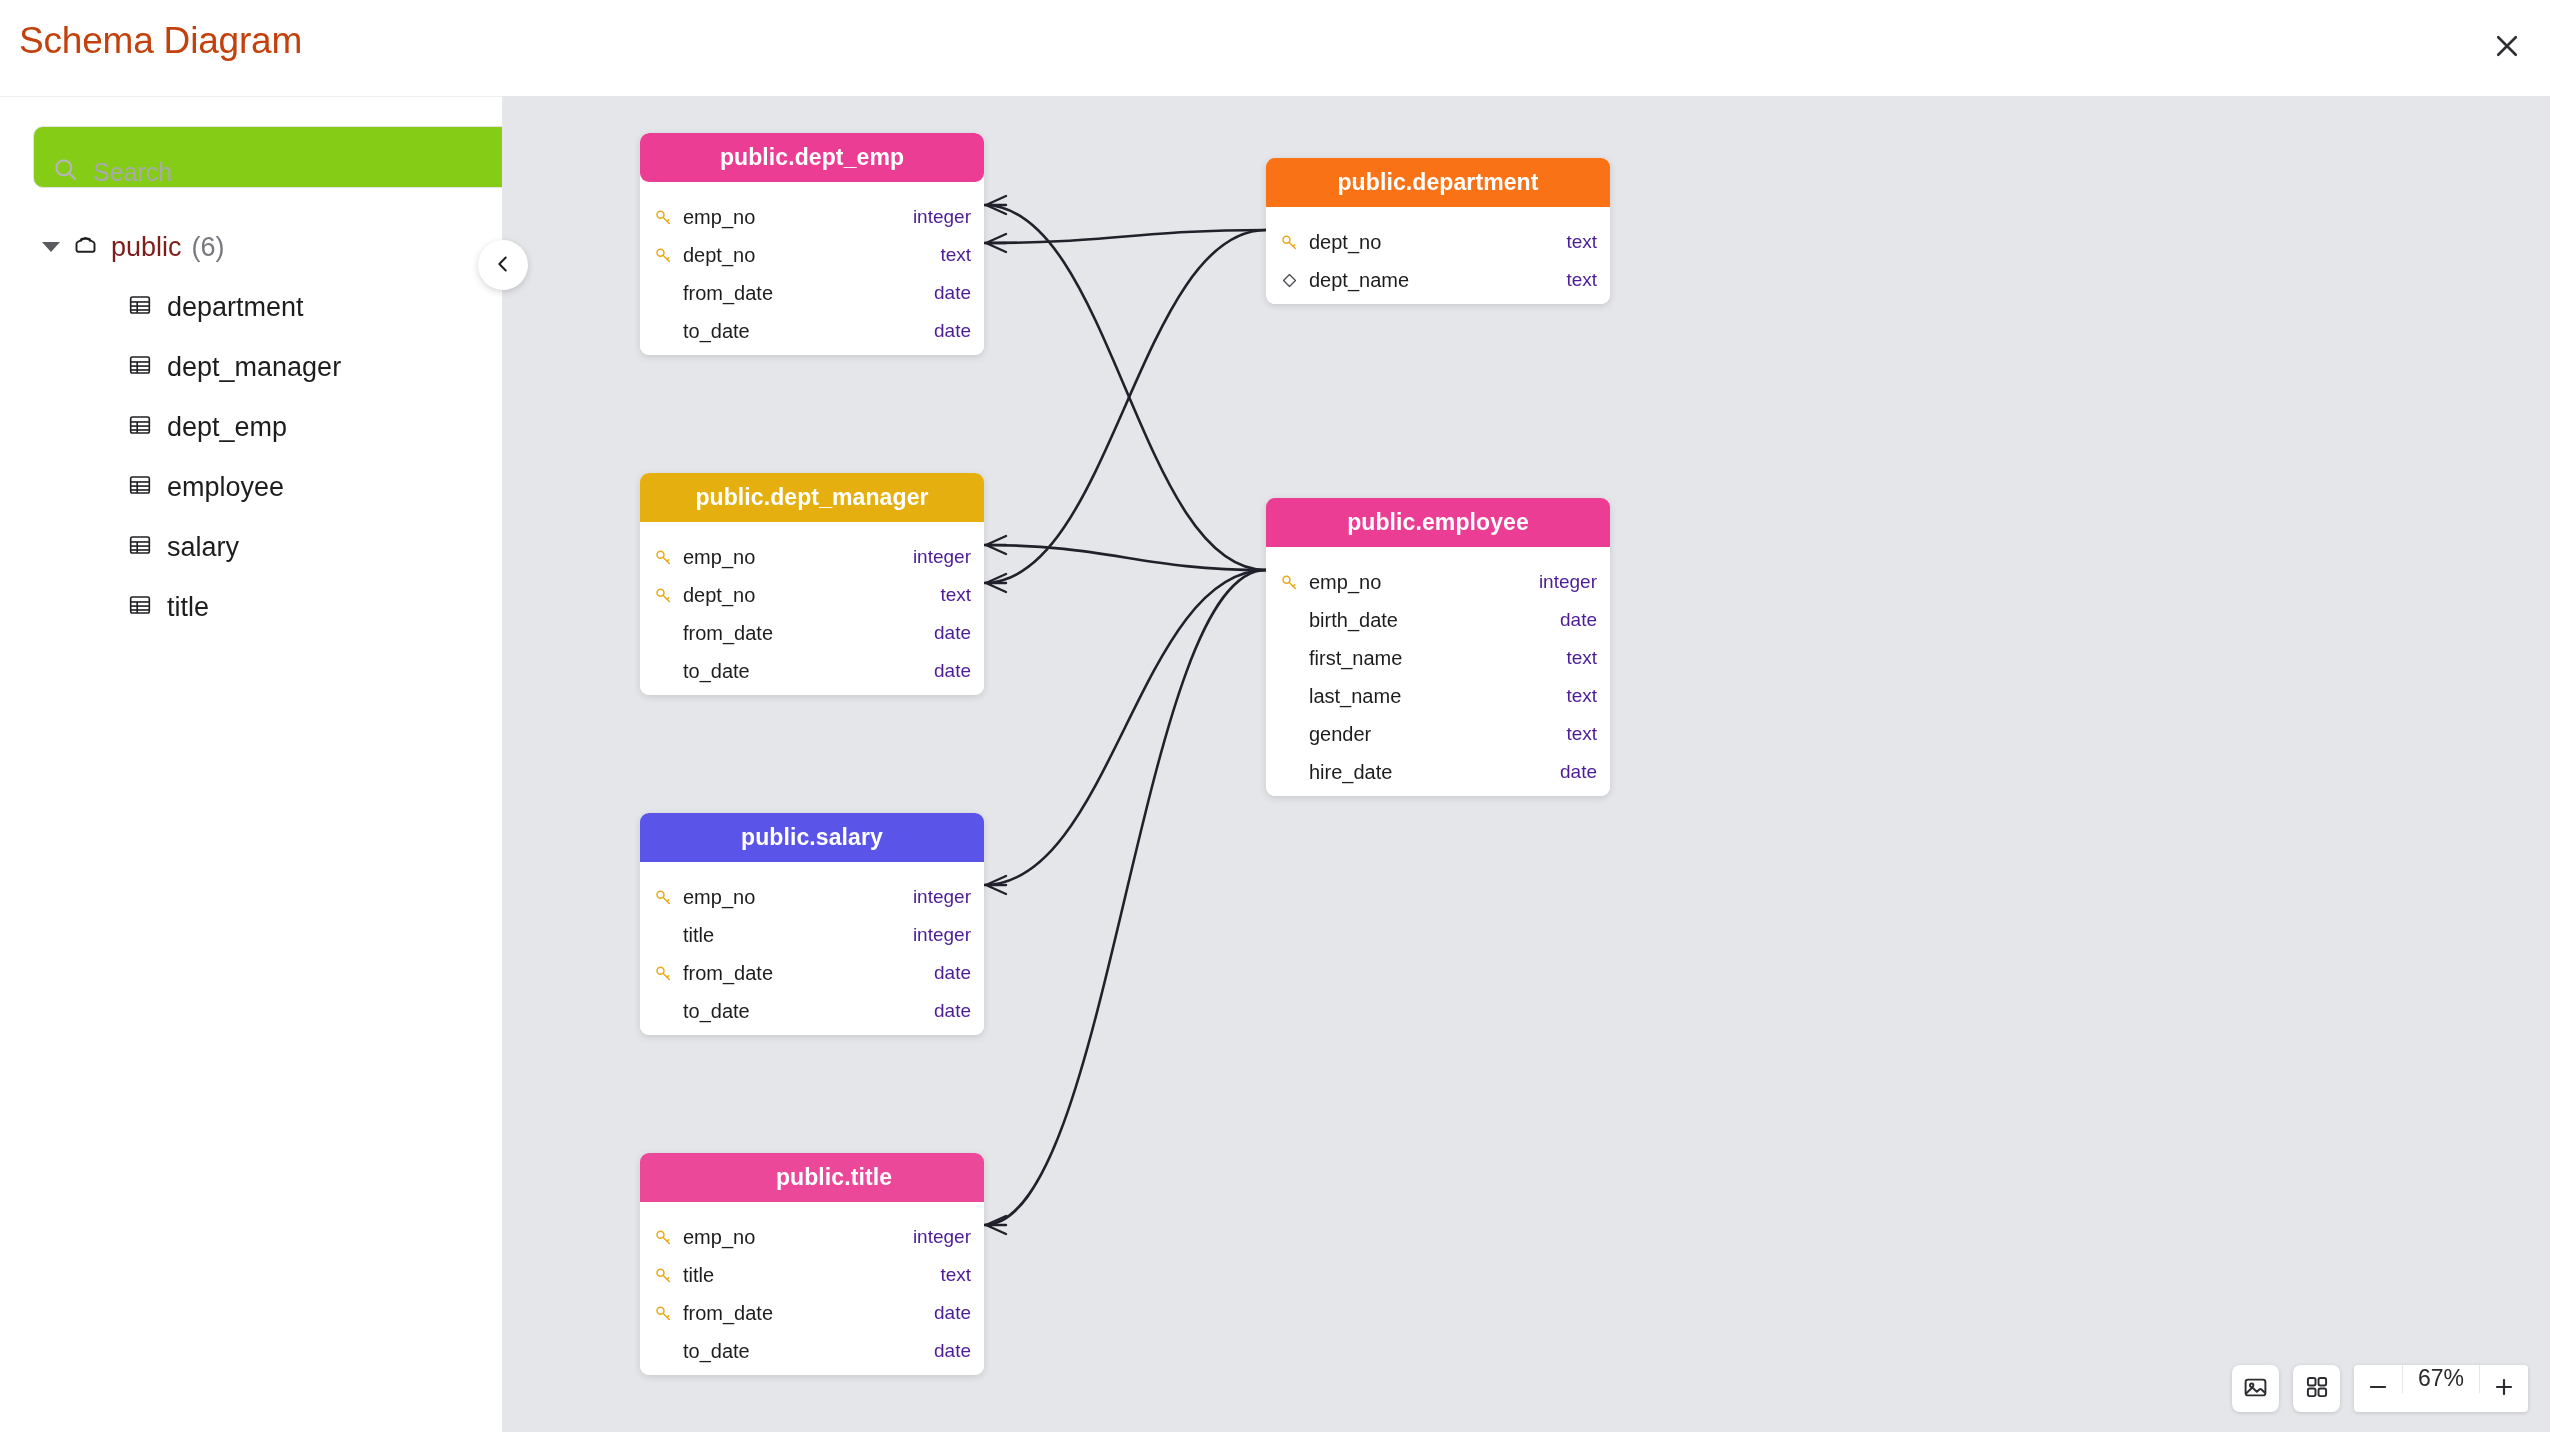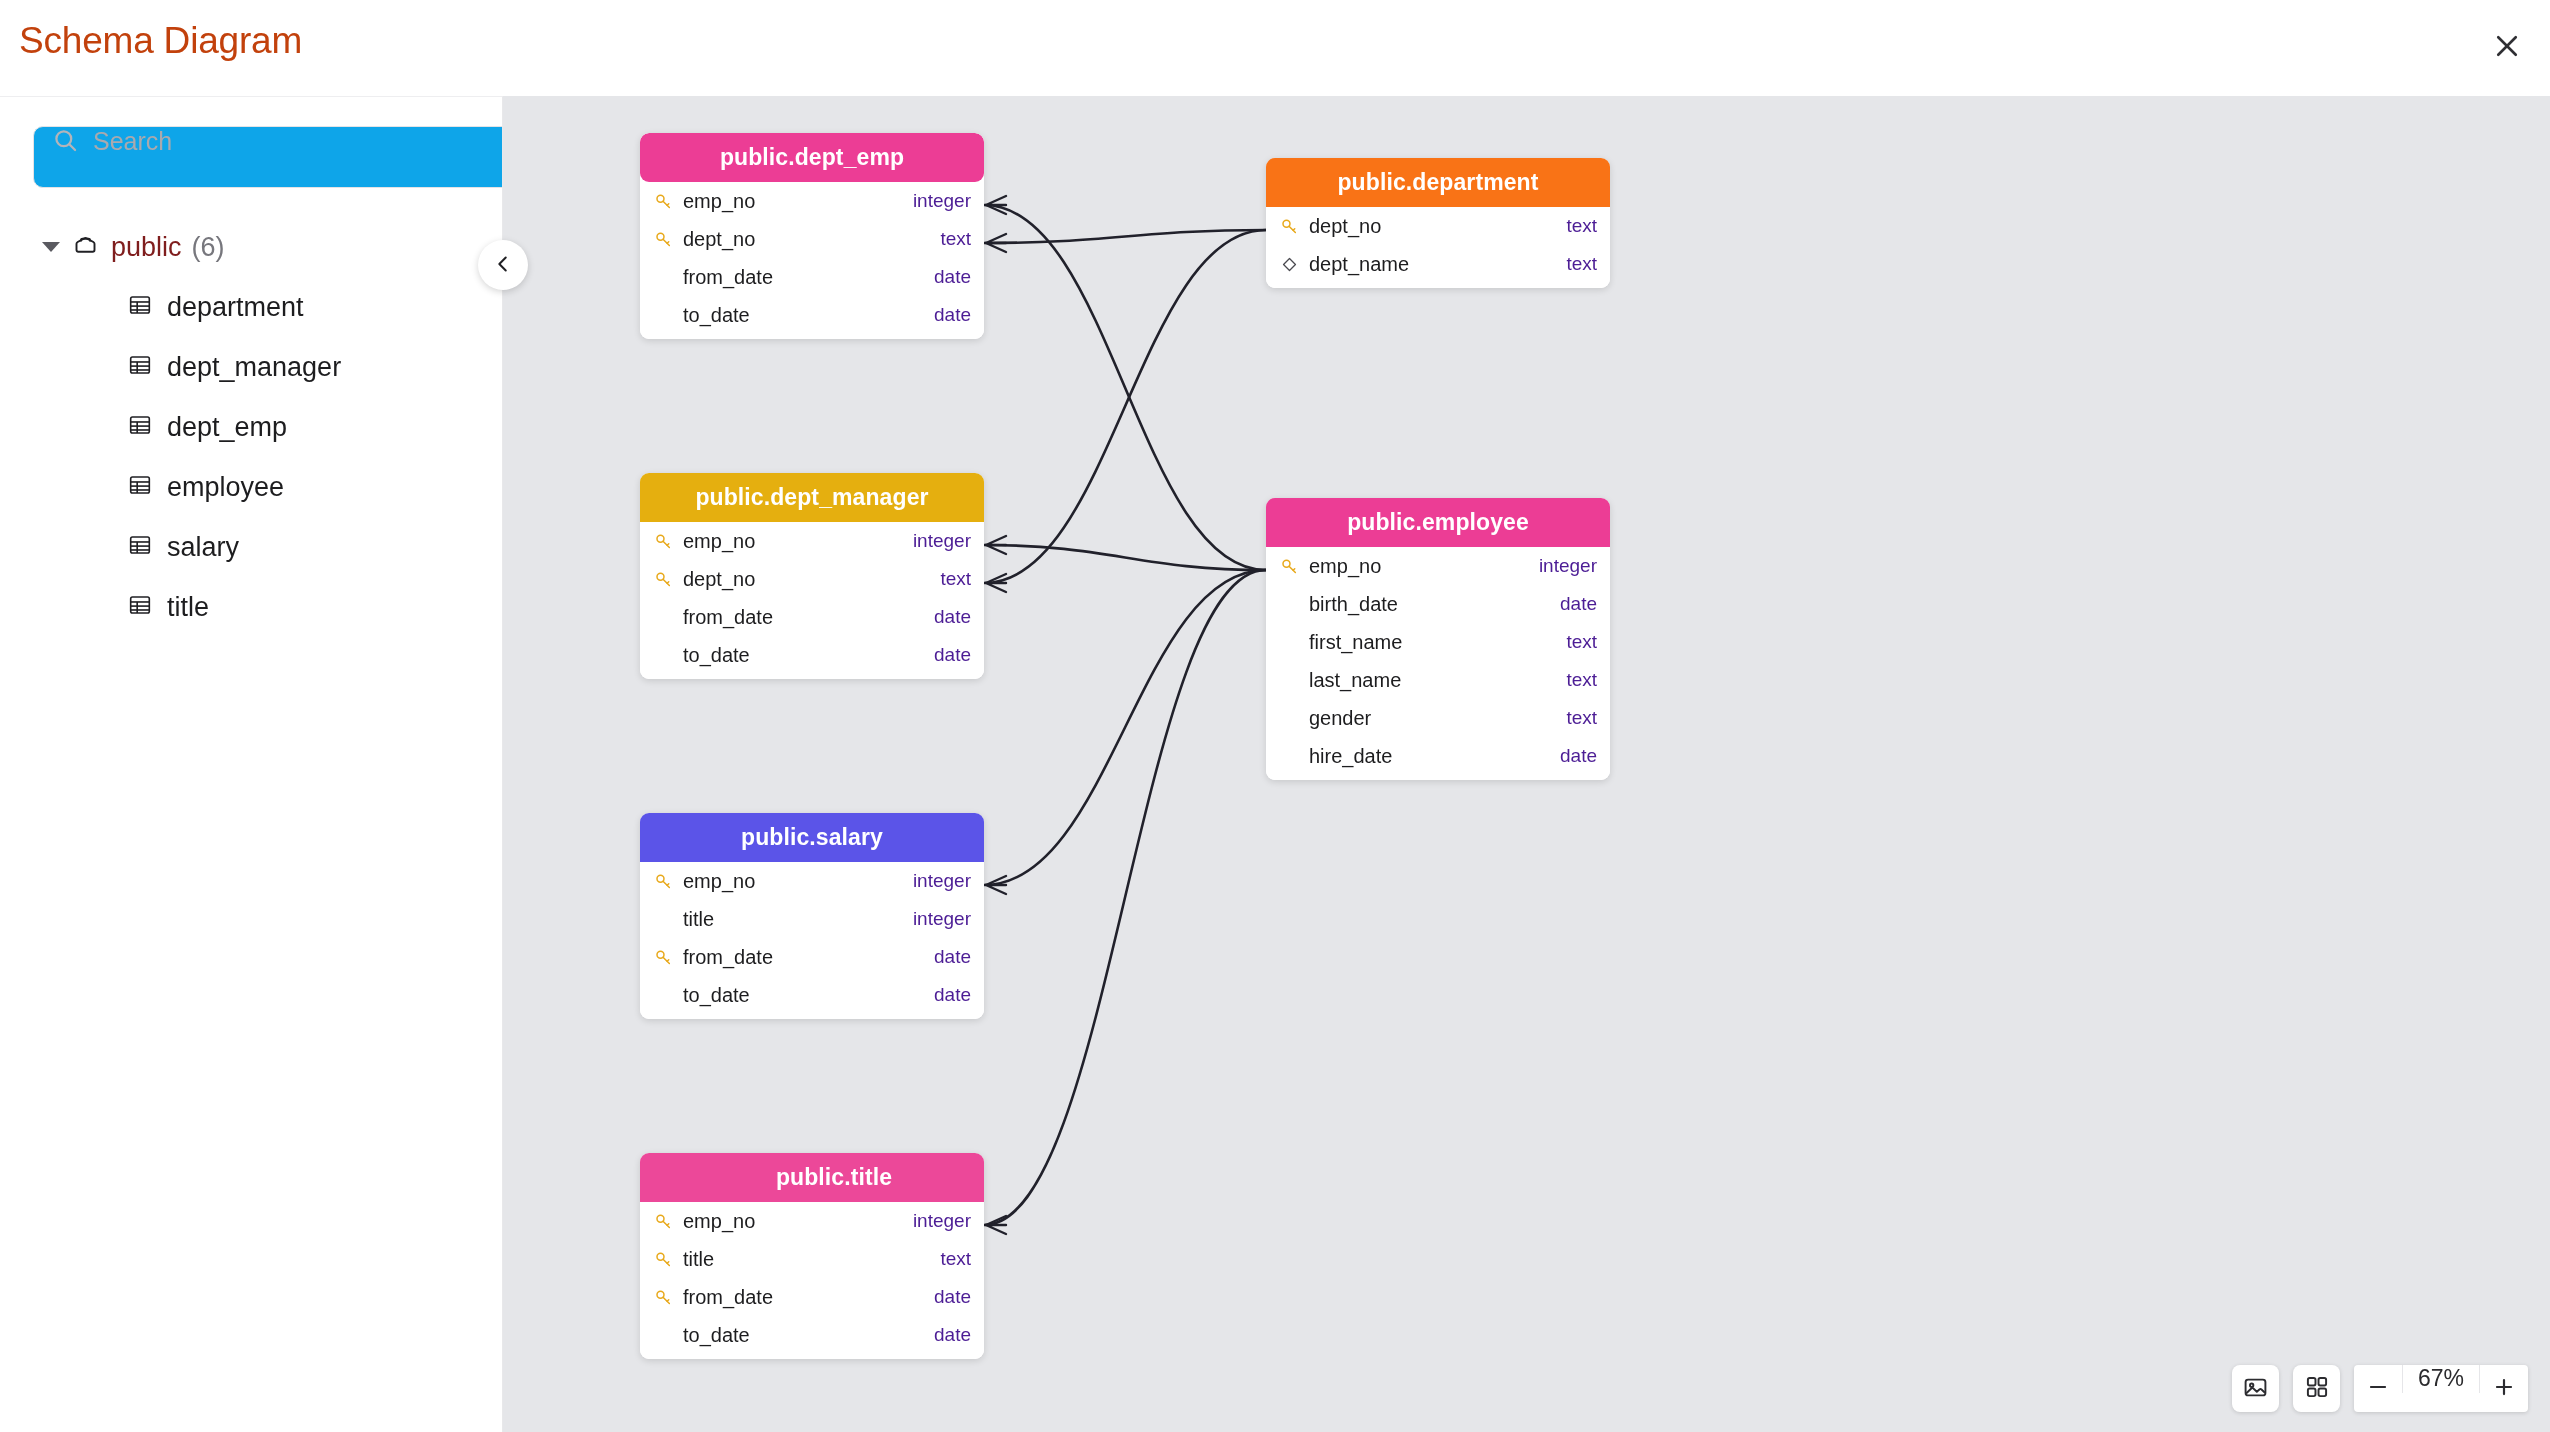--- a/index.html
+++ b/index.html
@@ -30,22 +30,22 @@
 
   
   .sidebar {
     position:absolute; left:0; top:96px; width:503px; height:1336px;
     background:#ffffff; border-right:1px solid #e8e8ea;
     border-top:1px solid #eeeef0;
     overflow:hidden;
   }
   .search-wrap {
     position:absolute; left:33px; top:29px; width:556px; height:62px;
-    border:1px solid #e3e3e6; border-radius:10px; background:#0ea5e9;
-    display:flex; align-items:flex-start; padding:0 18px; gap:14px;
+    border:1px solid #e3e3e6; border-radius:10px; background:#84cc16;
+    display:flex; align-items:flex-end; padding:0 18px; gap:14px;
   }
   .search-icon { flex:0 0 auto; display:block; }
   .search-input {
     flex:1 1 auto; border:none; outline:none; background:transparent;
     font-family:"Liberation Sans", sans-serif;
     font-size:25px; color:#2a2a2a;
   }
   .search-input::placeholder { color:#a9a9ae; }
 
   .tree { position:absolute; left:0; top:120px; width:503px; }
@@ -90,21 +90,21 @@
     border-radius:9px;
     box-shadow:0 2px 7px rgba(0,0,0,0.13);
     overflow:hidden;
     z-index:10;
     cursor:grab;
   }
   .node-header {
     height:49px; display:flex; align-items:center; justify-content:center;
     color:#ffffff; font-size:23px; font-weight:700; letter-spacing:0.1px;
   }
-  .node-body { background:#fff; padding:0 0 5px 0; }
+  .node-body { background:#fff; padding:16px 0 5px 0; }
   .col-row {
     display:flex; align-items:center;
     height:38px; padding:0 13px 0 12px; gap:9px;
   }
   .col-icon { width:22px; flex:0 0 22px; display:flex; align-items:center; justify-content:center; }
   .col-name { flex:1 1 auto; font-size:20px; color:#1d1d1f; white-space:nowrap; }
   .col-type { flex:0 0 auto; font-size:19px; color:#4c1d95; }
 
   
   .toolbar {

